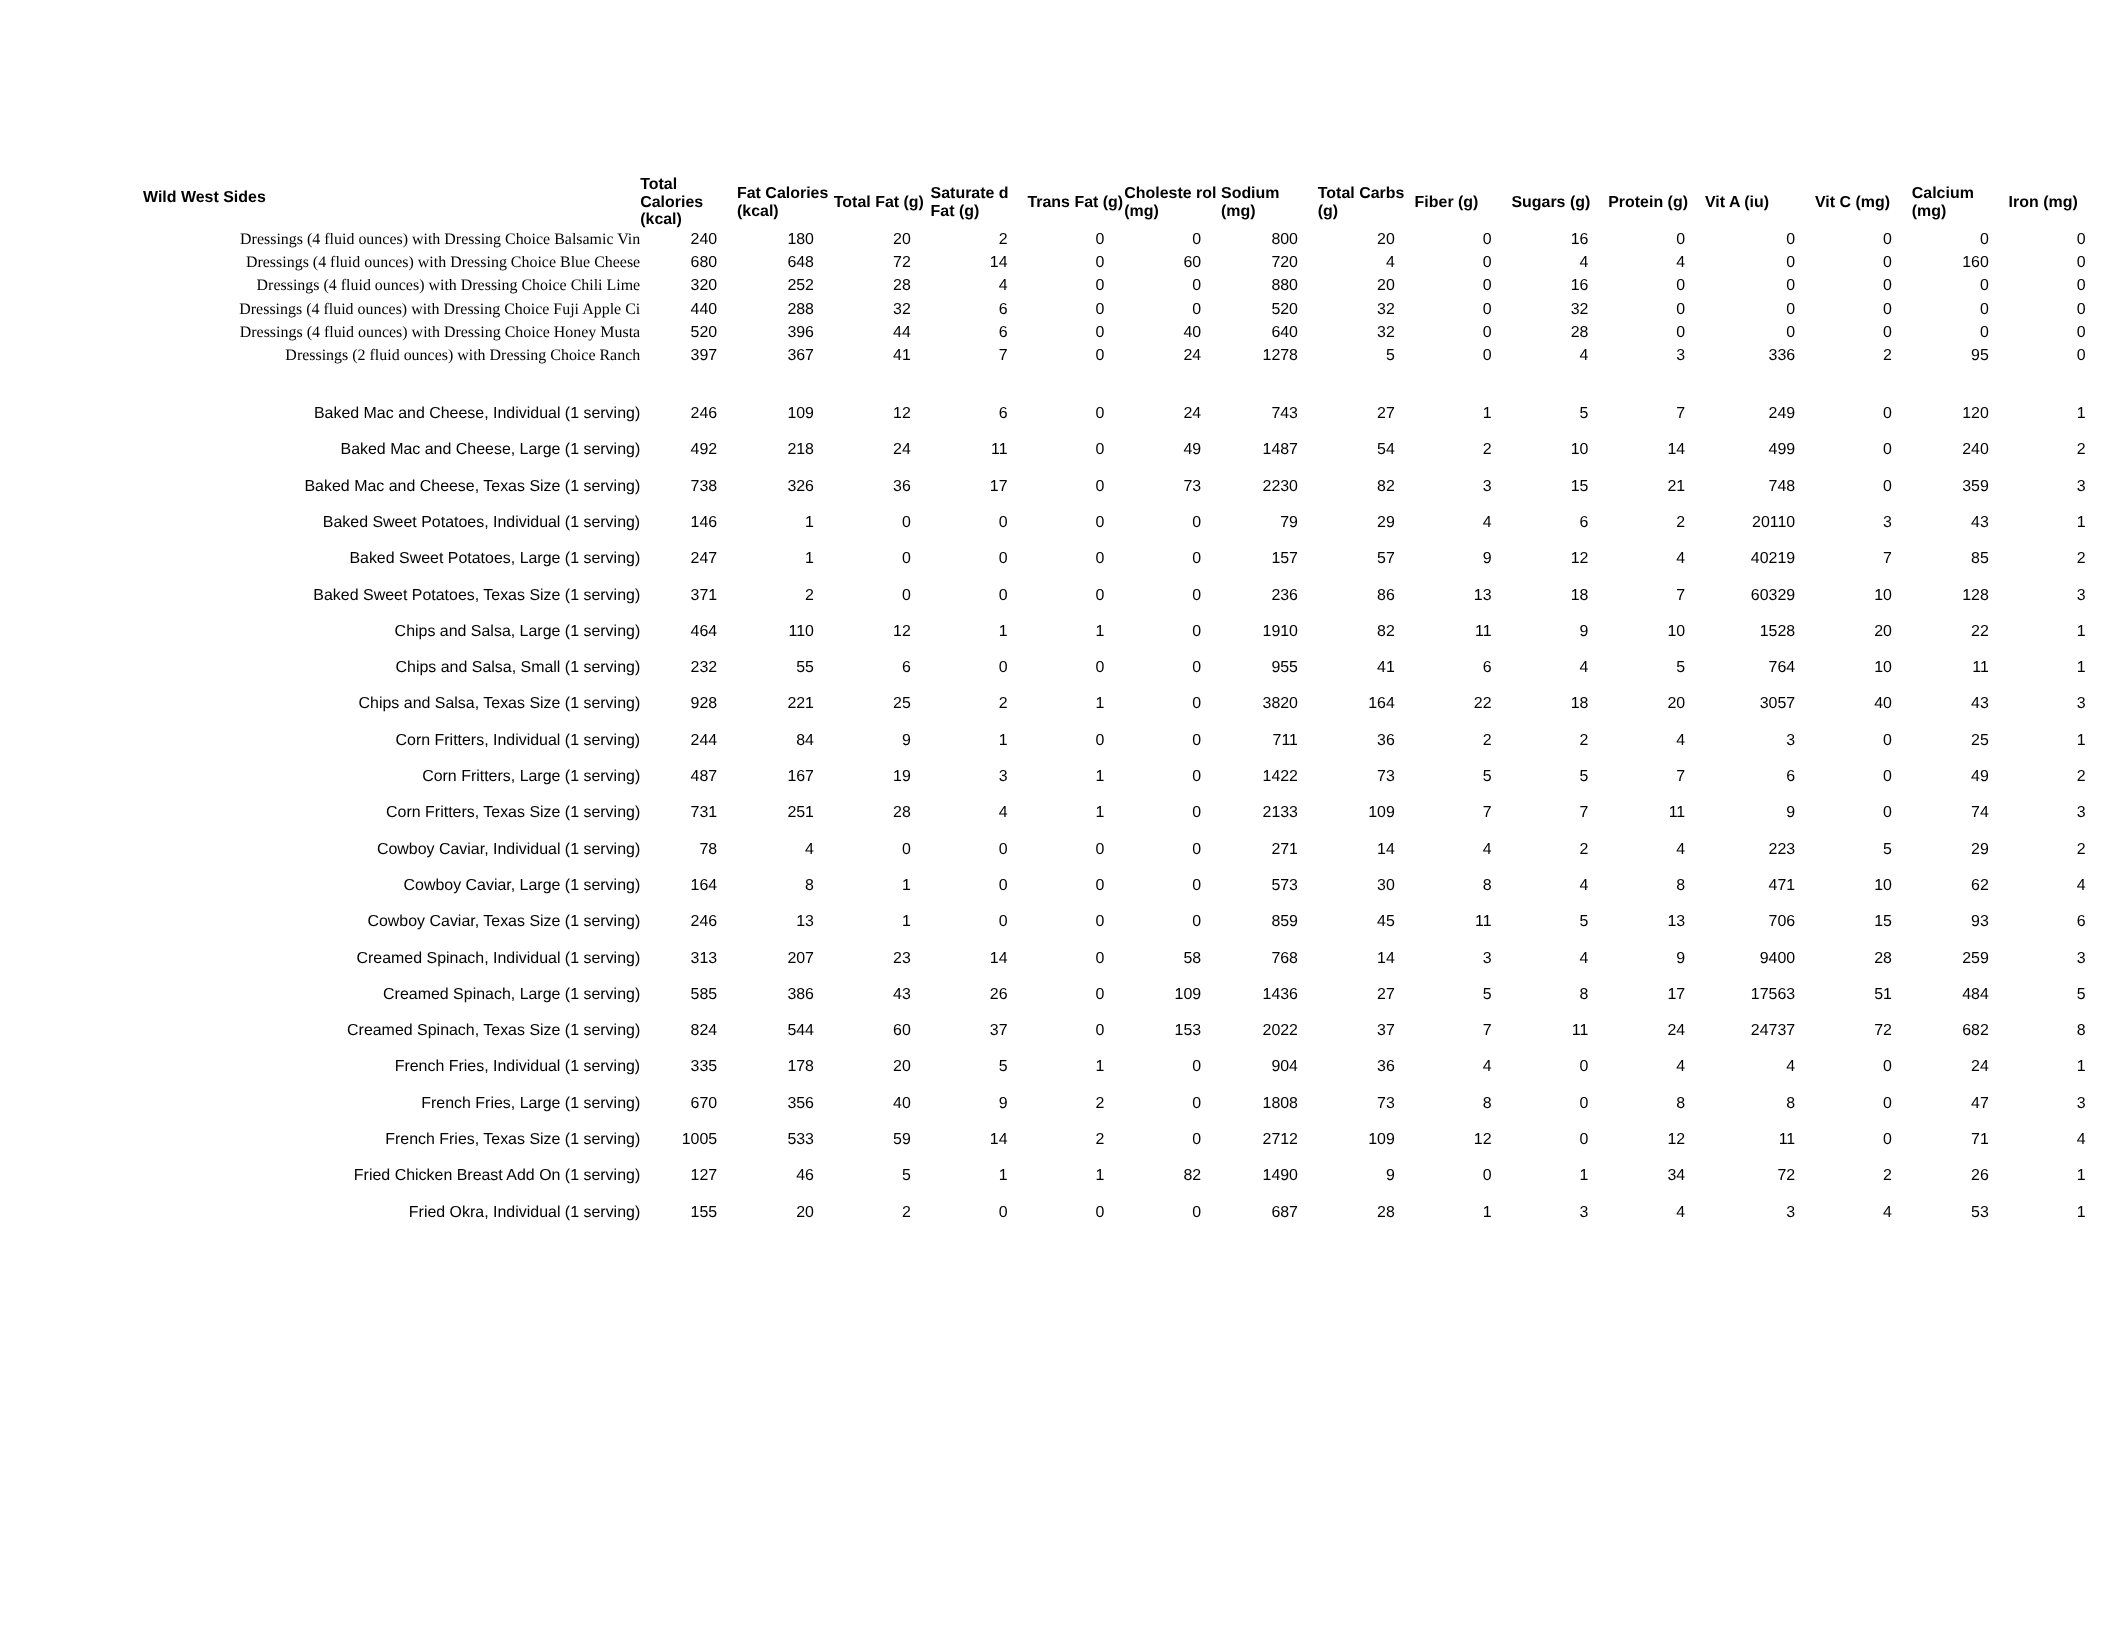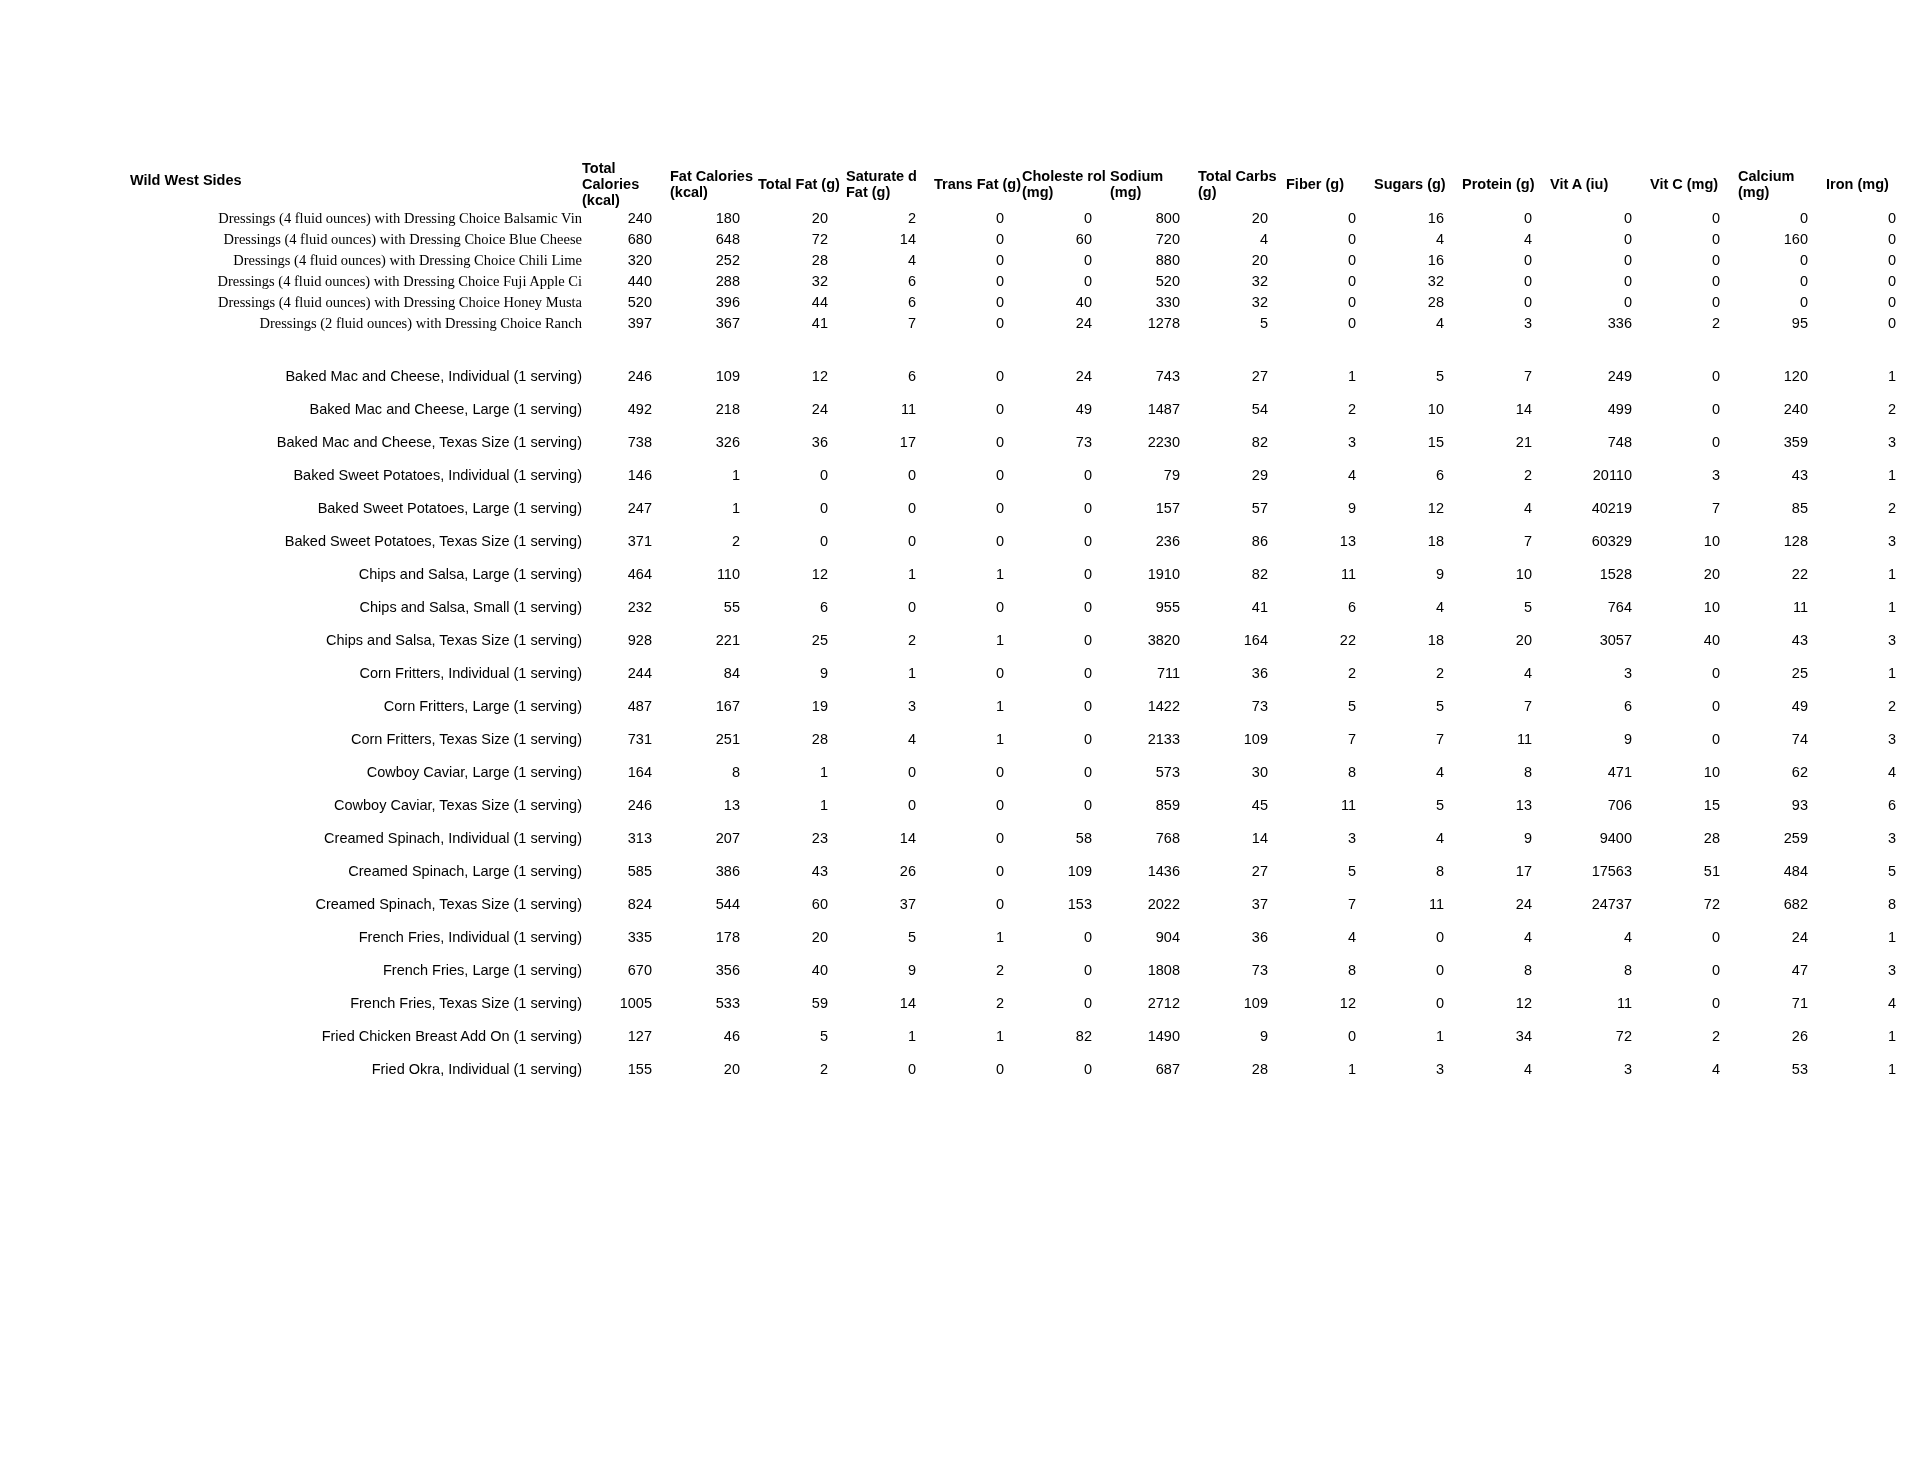--- a/index.html
+++ b/index.html
@@ -189,21 +189,21 @@
           <td class="num">0</td>
         </tr>
         <tr>
           <td class="name">Dressings (4 fluid ounces) with Dressing Choice Honey Musta</td>
           <td class="num">520</td>
           <td class="num">396</td>
           <td class="num">44</td>
           <td class="num">6</td>
           <td class="num">0</td>
           <td class="num">40</td>
-          <td class="num">330</td>
+          <td class="num">640</td>
           <td class="num">32</td>
           <td class="num">0</td>
           <td class="num">28</td>
           <td class="num">0</td>
           <td class="num">0</td>
           <td class="num">0</td>
           <td class="num">0</td>
           <td class="num">0</td>
         </tr>
         <tr>
@@ -464,20 +464,38 @@
           <td class="num">109</td>
           <td class="num">7</td>
           <td class="num">7</td>
           <td class="num">11</td>
           <td class="num">9</td>
           <td class="num">0</td>
           <td class="num">74</td>
           <td class="num">3</td>
         </tr>
         <tr>
+          <td class="name">Cowboy Caviar, Individual (1 serving)</td>
+          <td class="num">78</td>
+          <td class="num">4</td>
+          <td class="num">0</td>
+          <td class="num">0</td>
+          <td class="num">0</td>
+          <td class="num">0</td>
+          <td class="num">271</td>
+          <td class="num">14</td>
+          <td class="num">4</td>
+          <td class="num">2</td>
+          <td class="num">4</td>
+          <td class="num">223</td>
+          <td class="num">5</td>
+          <td class="num">29</td>
+          <td class="num">2</td>
+        </tr>
+        <tr>
           <td class="name">Cowboy Caviar, Large (1 serving)</td>
           <td class="num">164</td>
           <td class="num">8</td>
           <td class="num">1</td>
           <td class="num">0</td>
           <td class="num">0</td>
           <td class="num">0</td>
           <td class="num">573</td>
           <td class="num">30</td>
           <td class="num">8</td>

